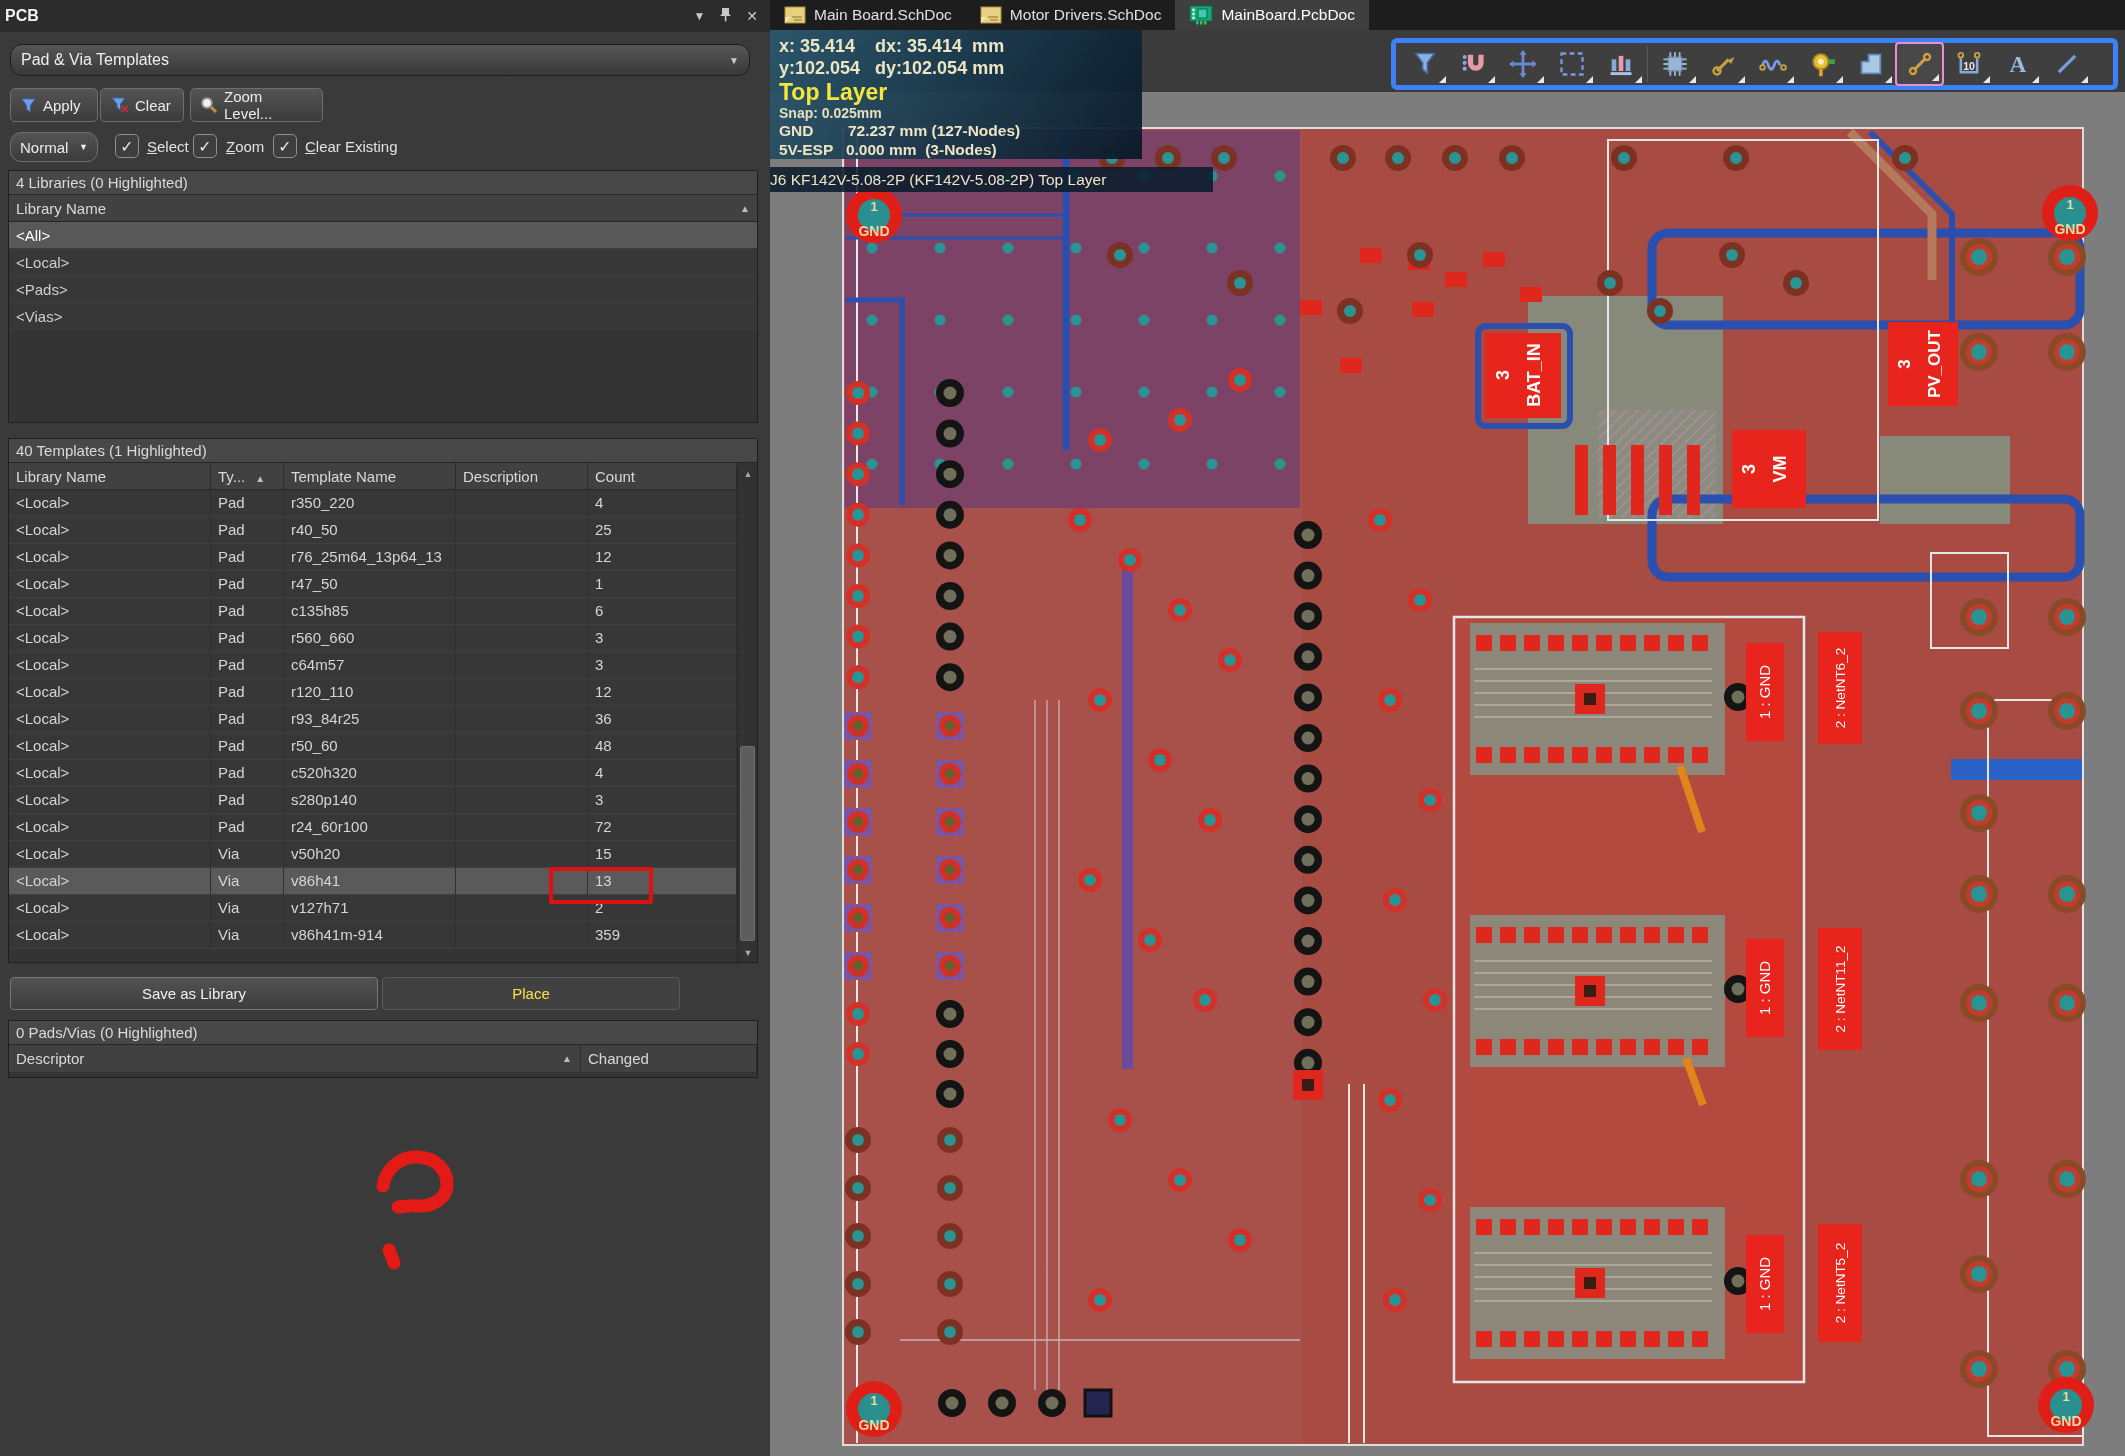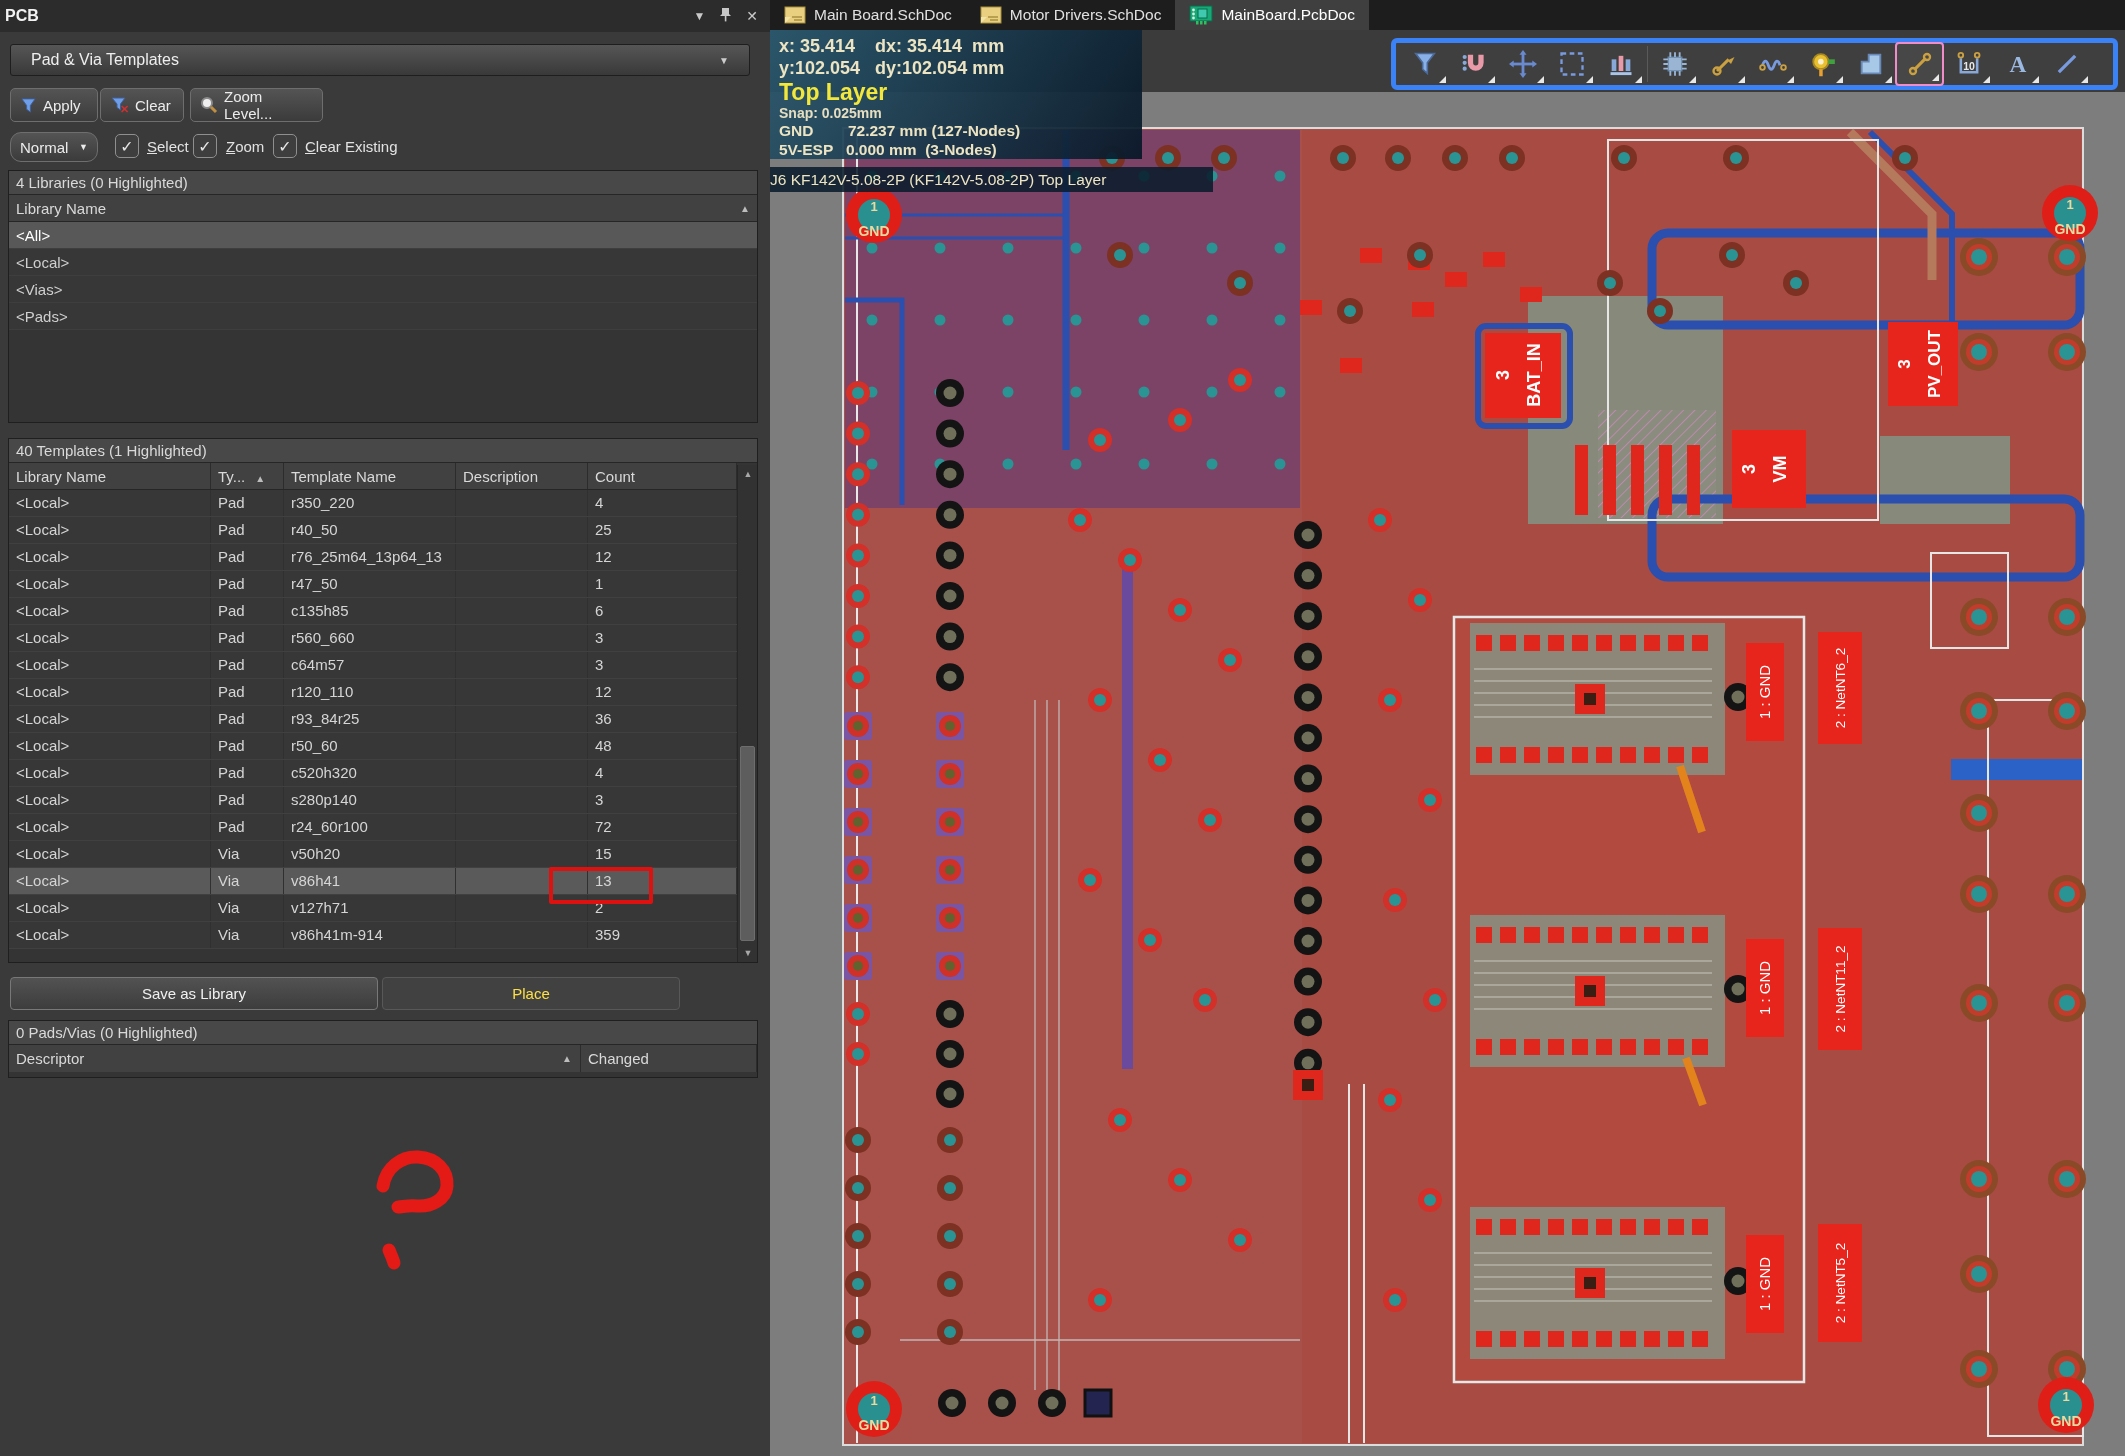--- a/index.html
+++ b/index.html
@@ -10,22 +10,22 @@
   
   #pcb-panel { position:absolute; left:0; top:0; width:770px; height:1456px;
     background:#3a3a3a; color:#d6d6d6; font-size:15px; }
   .panel-titlebar { position:absolute; left:0; top:0; width:770px; height:32px;
     background:#2c2c2c; display:flex; align-items:center; }
   .panel-titlebar .ptitle { margin-left:5px; font-weight:bold; font-size:16px; color:#f2f2f2; }
   .win-icons { position:absolute; right:12px; top:0; height:32px; display:flex; gap:14px; align-items:center; color:#c9c9c9; }
   .win-icons span { cursor:default; font-size:12px; }
 
   .view-select { position:absolute; left:10px; top:44px; width:740px; height:32px;
-    background:linear-gradient(#565656,#393939); border:1px solid #1e1e1e; border-radius:3px;
-    display:flex; align-items:center; padding:0 20px; color:#eee; font-size:16px; }
+    background:linear-gradient(#565656,#393939); border:1px solid #1e1e1e; border-radius:12px;
+    display:flex; align-items:center; padding:0 10px; color:#eee; font-size:16px; }
   .view-select .caret { margin-left:auto; font-size:10px; color:#ccc; }
 
   .pbtn { position:absolute; top:88px; height:34px; background:linear-gradient(#545454,#3b3b3b);
     border:1px solid #6e6e6e; border-radius:5px; display:flex; align-items:center; gap:6px;
     padding:0 9px; color:#ececec; font-size:15px; cursor:default; }
   .pbtn svg { flex:0 0 auto; }
 
   .mini-select { position:absolute; left:10px; top:132px; width:88px; height:30px;
     background:linear-gradient(#545454,#3b3b3b); border:1px solid #6e6e6e; border-radius:11px;
     display:flex; align-items:center; padding:0 9px; color:#ececec; }
@@ -173,22 +173,22 @@
     <span class="cbx-label" style="left:305px;">Clear Existing</span>
 
     <div class="list-box" id="libraries-box">
       <div class="sec-bar">4 Libraries (0 Highlighted)</div>
       <div class="col-header">
         <span>Library Name</span>
         <span class="sort">▲</span>
       </div>
       <div class="lib-item selected">&lt;All&gt;</div>
       <div class="lib-item">&lt;Local&gt;</div>
+      <div class="lib-item">&lt;Pads&gt;</div>
       <div class="lib-item">&lt;Vias&gt;</div>
-      <div class="lib-item">&lt;Pads&gt;</div>
     </div>
 
     <div class="list-box" id="templates-box">
       <div class="sec-bar">40 Templates (1 Highlighted)</div>
       <div class="thead">
         <div class="hcell">Library Name</div>
         <div class="hcell"><span>Ty...</span><span class="sort">▲</span></div>
         <div class="hcell">Template Name</div>
         <div class="hcell">Description</div>
         <div class="hcell">Count</div>

